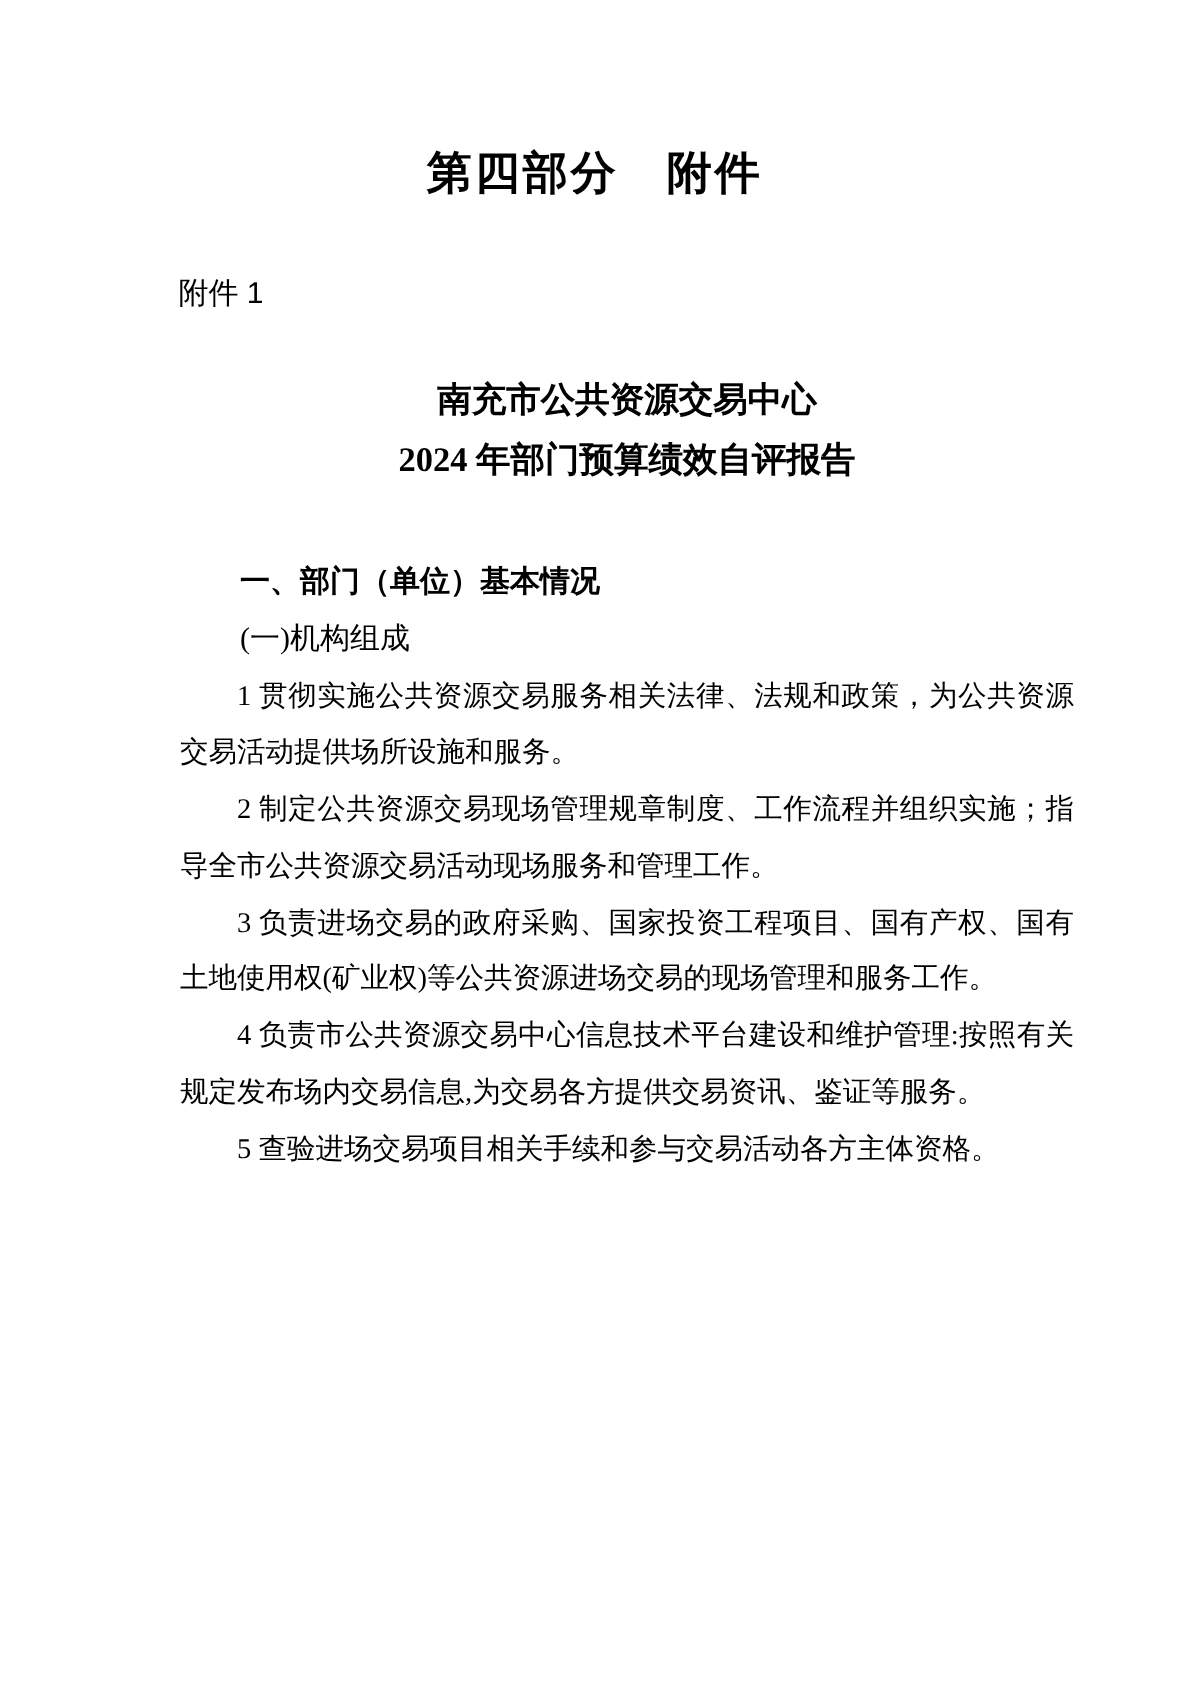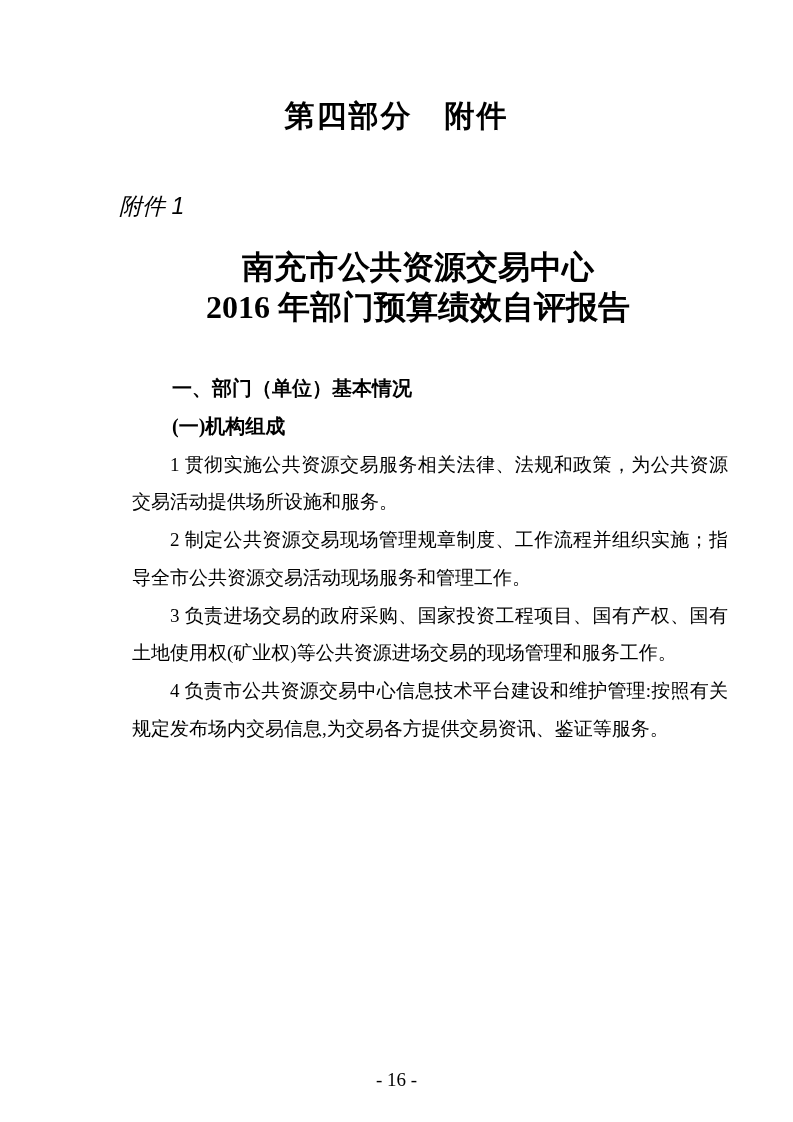--- a/index.html
+++ b/index.html
@@ -23,62 +23,61 @@
     width: 793px;
     text-align: center;
     font-family: "Liberation Sans", "DejaVu Sans", sans-serif;
     font-weight: bold;
     font-size: 30px;
     line-height: 40px;
     letter-spacing: 2px;
   }
   .attachment-label {
     position: absolute;
-    top: 193px;
+    top: 183px;
     left: 119px;
     font-family: "Liberation Sans", "DejaVu Sans", sans-serif;
     font-weight: normal;
-    font-size: 23px;
+    font-size: 20px;
     line-height: 26px;
-    font-style: italic;
   }
   .doc-title {
     position: absolute;
     top: 247px;
     left: 120px;
     width: 596px;
     text-align: center;
     font-family: "Liberation Serif", "DejaVu Serif", serif;
     font-weight: bold;
-    font-size: 32px;
+    font-size: 23px;
     line-height: 40px;
   }
   .doc-body {
     position: absolute;
     top: 370px;
-    left: 132px;
+    left: 120px;
     width: 596px;
     font-size: 19px;
     line-height: 37.75px;
     text-align: justify;
   }
   .doc-body p {
     margin: 0;
     text-indent: 2em;
   }
   .heading-l1 {
     font-family: "Liberation Sans", "DejaVu Sans", sans-serif;
     font-weight: bold;
     font-size: 20px;
     text-indent: 2em;
     text-align: left;
   }
   .heading-l2 {
     font-family: "Liberation Serif", "DejaVu Serif", serif;
-    font-weight: bold;
+    font-weight: normal;
     font-size: 20px;
     text-indent: 2em;
     text-align: left;
   }
   .page-number {
     position: absolute;
     top: 1068px;
     left: 0;
     width: 793px;
     text-align: center;
@@ -90,38 +89,38 @@
 <body>
 
 <div class="page">
 
   <div class="part-header">第四部分　附件</div>
 
   <div class="attachment-label">附件 1</div>
 
   <div class="doc-title">
     <div>南充市公共资源交易中心</div>
-    <div>2016 年部门预算绩效自评报告</div>
+    <div>2024 年部门预算绩效自评报告</div>
   </div>
 
   <div class="doc-body">
 
     <p class="heading-l1">一、部门（单位）基本情况</p>
 
     <p class="heading-l2">(一)机构组成</p>
 
 
 
     <p>1 贯彻实施公共资源交易服务相关法律、法规和政策，为公共资源交易活动提供场所设施和服务。</p>
 
     <p>2 制定公共资源交易现场管理规章制度、工作流程并组织实施；指导全市公共资源交易活动现场服务和管理工作。</p>
 
     <p>3 负责进场交易的政府采购、国家投资工程项目、国有产权、国有土地使用权(矿业权)等公共资源进场交易的现场管理和服务工作。</p>
 
     <p>4 负责市公共资源交易中心信息技术平台建设和维护管理:按照有关规定发布场内交易信息,为交易各方提供交易资讯、鉴证等服务。</p>
 
+    <p>5 查验进场交易项目相关手续和参与交易活动各方主体资格。</p>
 
 
   </div>
 
-  <div class="page-number">- 16 -</div>
 
 </div>
 
 </body></html>

